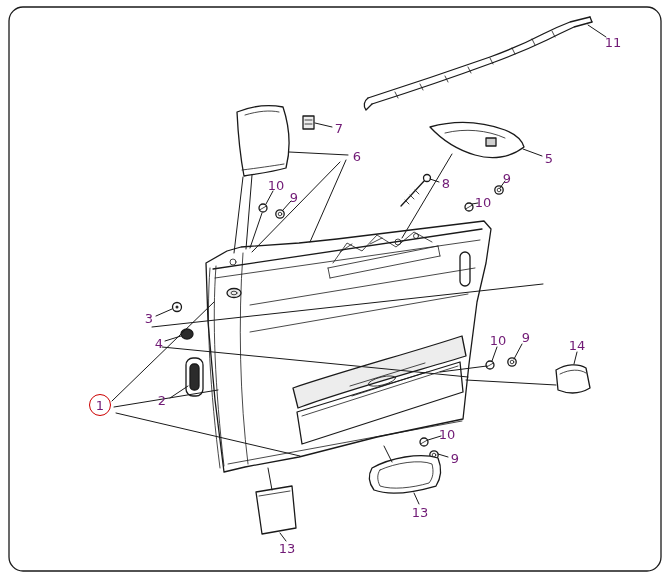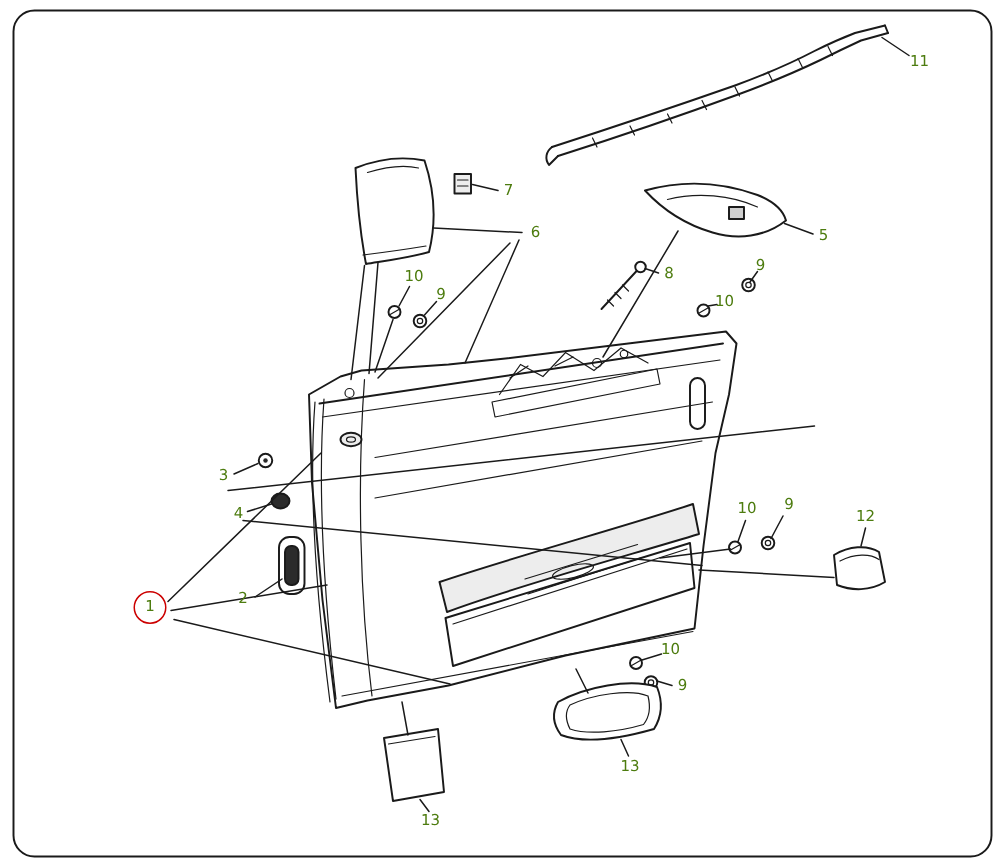--- a/index.html
+++ b/index.html
@@ -13,21 +13,21 @@
   svg{position:absolute;left:0;top:0;}
   .ln{stroke:var(--line-color,#1a1a1a);fill:none;stroke-width:1.3;stroke-linecap:round;stroke-linejoin:round;}
   .ln-thin{stroke:var(--line-color,#1a1a1a);fill:none;stroke-width:.8;stroke-linecap:round;}
   .ln-leader{stroke:var(--line-color,#1a1a1a);fill:none;stroke-width:1;stroke-linecap:round;}
   .fill-white{fill:#ffffff;}
   .fill-lt{fill:#ededed;}
   .fill-md{fill:#cfcfcf;}
   .fill-dk{fill:#2b2b2b;}
   .callout{
     position:absolute;transform:translate(-50%,-50%);
-    font-size:10px;line-height:1;color:#4d7c0f;
+    font-size:13px;line-height:1;color:#701a75;
     white-space:nowrap;user-select:none;
   }
   .callout.circled{
     border:1.8px solid #cc0000;border-radius:50%;
     width:20px;height:20px;
     display:flex;align-items:center;justify-content:center;
   }
 </style>
 </head>
 <body>
@@ -207,19 +207,19 @@
   <span class="callout" style="left:507px;top:178px">9</span>
   <span class="callout" style="left:483px;top:202px">10</span>
   <span class="callout" style="left:276px;top:185px">10</span>
   <span class="callout" style="left:294px;top:197px">9</span>
   <span class="callout" style="left:149px;top:318px">3</span>
   <span class="callout" style="left:159px;top:343px">4</span>
   <span class="callout circled" style="left: 100px; top: 405px; border-color: rgb(204, 0, 0);">1</span>
   <span class="callout" style="left:162px;top:400px">2</span>
   <span class="callout" style="left:498px;top:340px">10</span>
   <span class="callout" style="left:526px;top:337px">9</span>
-  <span class="callout" style="left:577px;top:345px">12</span>
+  <span class="callout" style="left:577px;top:345px">14</span>
   <span class="callout" style="left:447px;top:434px">10</span>
   <span class="callout" style="left:455px;top:458px">9</span>
   <span class="callout" style="left:420px;top:512px">13</span>
   <span class="callout" style="left:287px;top:548px">13</span>
 
 </div>
 
 </body></html>

